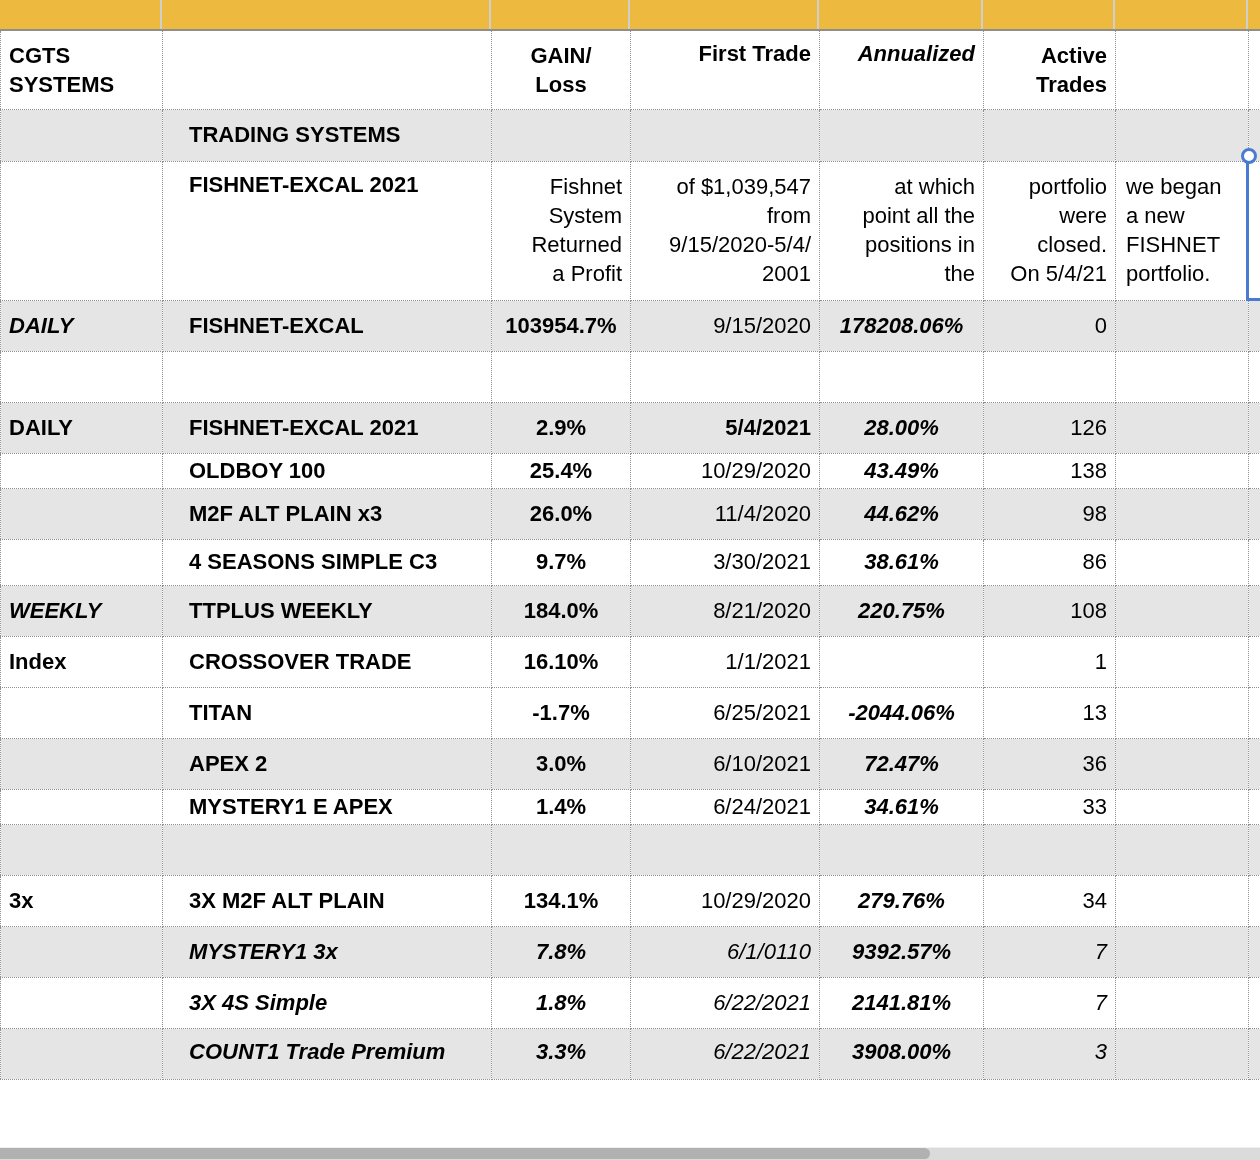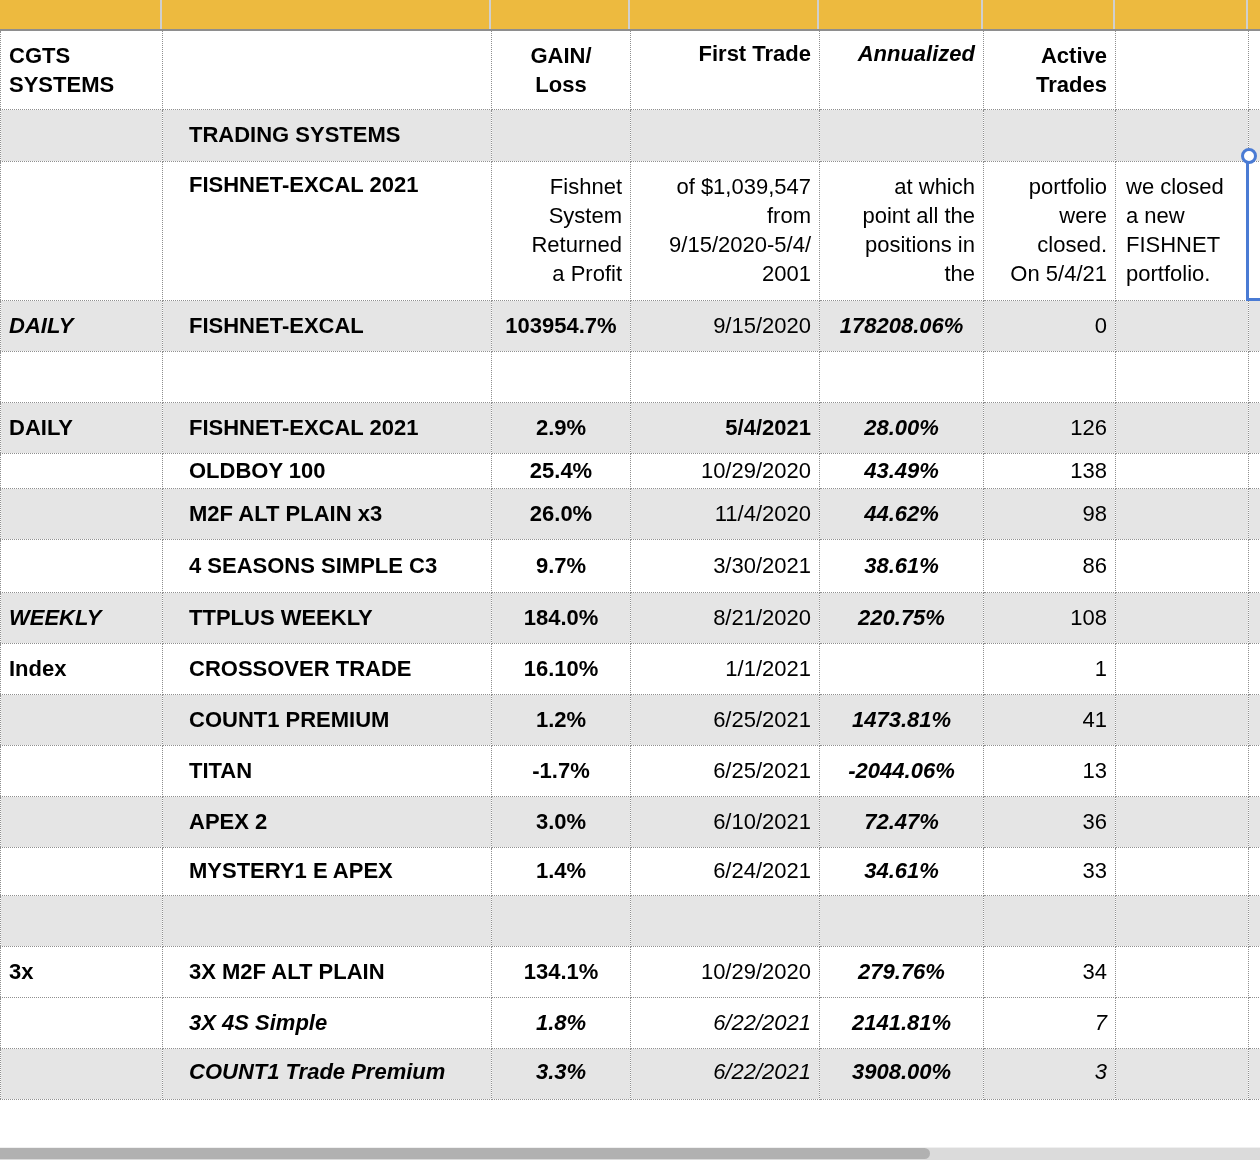--- a/index.html
+++ b/index.html
@@ -135,21 +135,21 @@
 9/15/2020-5/4/
 2001</td>
         <td class="colE pre al">at which
 point all the
 positions in
 the</td>
         <td class="colF pre al">portfolio
 were
 closed.
 On 5/4/21</td>
-        <td class="colG pre">we closed
+        <td class="colG pre">we began
 a new
 FISHNET
 portfolio.</td>
         <td class="colH"></td>
       </tr>
       <tr class="gray" style="height: 51px;">
         <td class="colA b i">DAILY</td>
         <td class="colB b">FISHNET-EXCAL</td>
         <td class="colC b">103954.7%</td>
         <td class="colD">9/15/2020</td>
@@ -191,21 +191,21 @@
       <tr class="gray" style="height: 51px;">
         <td class="colA"></td>
         <td class="colB b">M2F ALT PLAIN x3</td>
         <td class="colC b">26.0%</td>
         <td class="colD">11/4/2020</td>
         <td class="colE b i">44.62%</td>
         <td class="colF">98</td>
         <td class="colG"></td>
         <td class="colH"></td>
       </tr>
-      <tr class="" style="height: 53px;">
+      <tr class="" style="height: 46px;">
         <td class="colA"></td>
         <td class="colB b">4 SEASONS SIMPLE C3</td>
         <td class="colC b">9.7%</td>
         <td class="colD">3/30/2021</td>
         <td class="colE b i">38.61%</td>
         <td class="colF">86</td>
         <td class="colG"></td>
         <td class="colH"></td>
       </tr>
       <tr class="gray" style="height: 51px;">
@@ -221,51 +221,41 @@
       <tr class="" style="height: 51px;">
         <td class="colA b">Index</td>
         <td class="colB b ar">CROSSOVER TRADE</td>
         <td class="colC b">16.10%</td>
         <td class="colD">1/1/2021</td>
         <td class="colE"></td>
         <td class="colF">1</td>
         <td class="colG"></td>
         <td class="colH"></td>
       </tr>
-      <tr class="gray" style="height: 51px;">
-        <td class="colA"></td>
-        <td class="colB b">COUNT1 PREMIUM</td>
-        <td class="colC b">1.2%</td>
-        <td class="colD">6/25/2021</td>
-        <td class="colE b i">1473.81%</td>
-        <td class="colF">41</td>
-        <td class="colG"></td>
-        <td class="colH"></td>
-      </tr>
       <tr class="" style="height: 51px;">
         <td class="colA"></td>
         <td class="colB b">TITAN</td>
         <td class="colC b">-1.7%</td>
         <td class="colD">6/25/2021</td>
         <td class="colE b i">-2044.06%</td>
         <td class="colF">13</td>
         <td class="colG"></td>
         <td class="colH"></td>
       </tr>
       <tr class="gray" style="height: 51px;">
         <td class="colA"></td>
         <td class="colB b">APEX 2</td>
         <td class="colC b">3.0%</td>
         <td class="colD">6/10/2021</td>
         <td class="colE b i">72.47%</td>
         <td class="colF">36</td>
         <td class="colG"></td>
         <td class="colH"></td>
       </tr>
-      <tr class="" style="height: 48px;">
+      <tr class="" style="height: 35px;">
         <td class="colA"></td>
         <td class="colB b">MYSTERY1 E APEX</td>
         <td class="colC b">1.4%</td>
         <td class="colD">6/24/2021</td>
         <td class="colE b i">34.61%</td>
         <td class="colF">33</td>
         <td class="colG"></td>
         <td class="colH"></td>
       </tr>
       <tr class="gray" style="height: 51px;">
@@ -281,20 +271,30 @@
       <tr class="" style="height: 51px;">
         <td class="colA b">3x</td>
         <td class="colB b">3X M2F ALT PLAIN</td>
         <td class="colC b">134.1%</td>
         <td class="colD">10/29/2020</td>
         <td class="colE b i">279.76%</td>
         <td class="colF">34</td>
         <td class="colG"></td>
         <td class="colH"></td>
       </tr>
+      <tr class="gray" style="height: 51px;">
+        <td class="colA"></td>
+        <td class="colB b i">MYSTERY1 3x</td>
+        <td class="colC b i">7.8%</td>
+        <td class="colD i">6/1/0110</td>
+        <td class="colE b i">9392.57%</td>
+        <td class="colF i">7</td>
+        <td class="colG"></td>
+        <td class="colH"></td>
+      </tr>
       <tr class="" style="height: 51px;">
         <td class="colA"></td>
         <td class="colB b i">3X 4S Simple</td>
         <td class="colC b i">1.8%</td>
         <td class="colD i">6/22/2021</td>
         <td class="colE b i">2141.81%</td>
         <td class="colF i">7</td>
         <td class="colG"></td>
         <td class="colH"></td>
       </tr>

